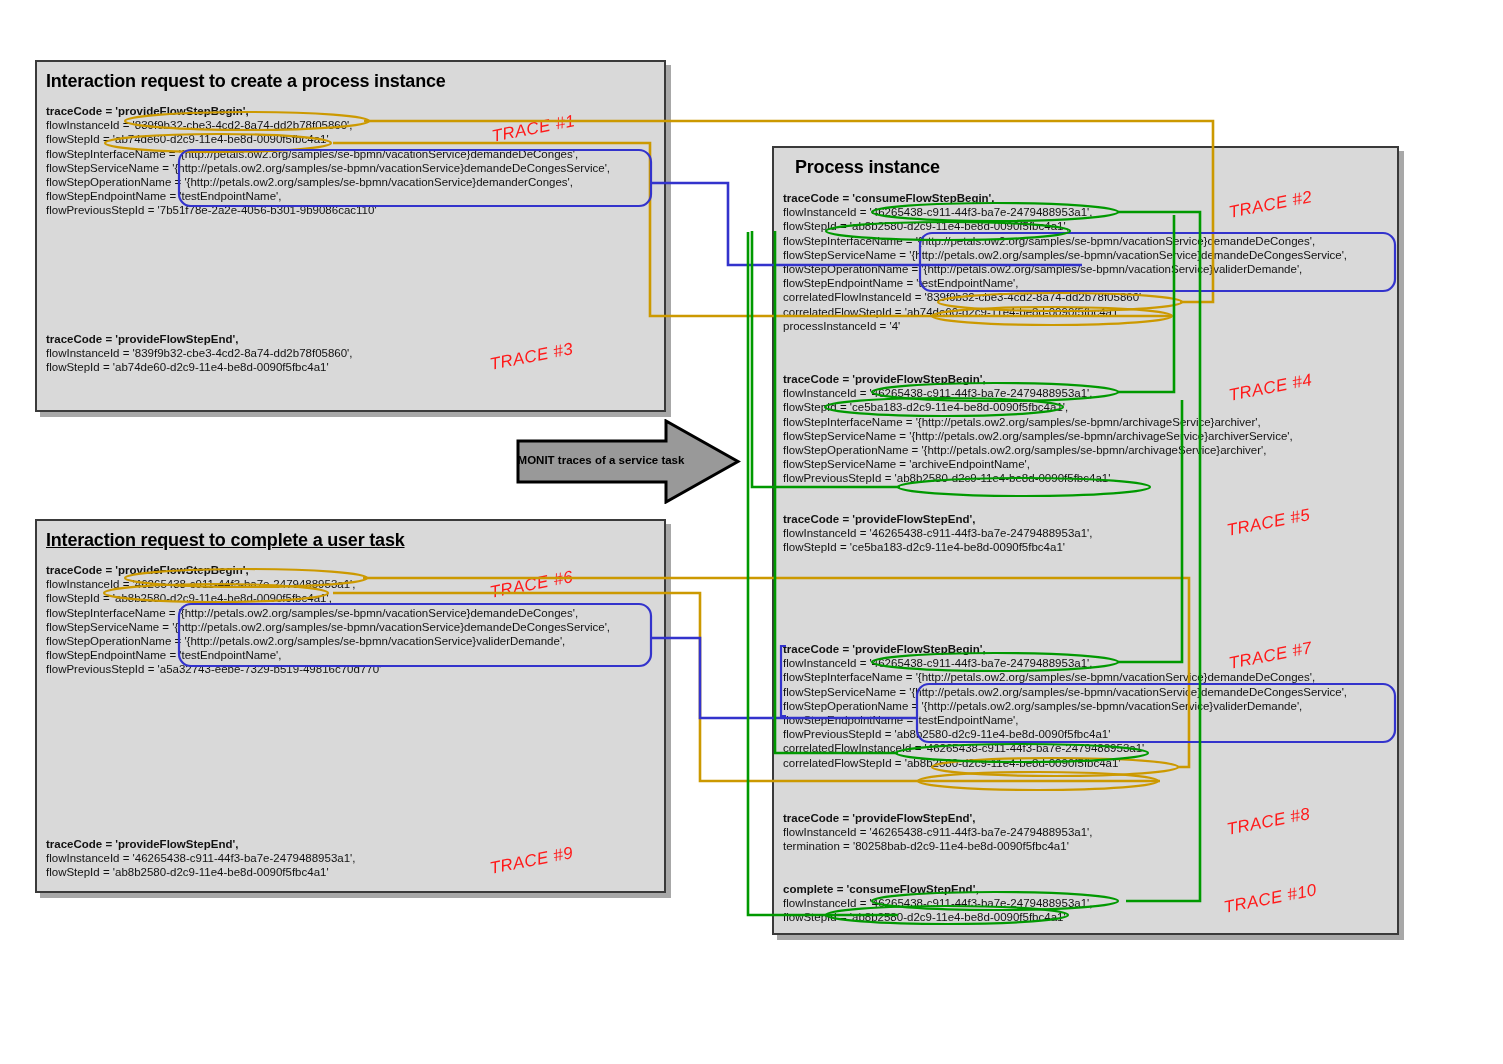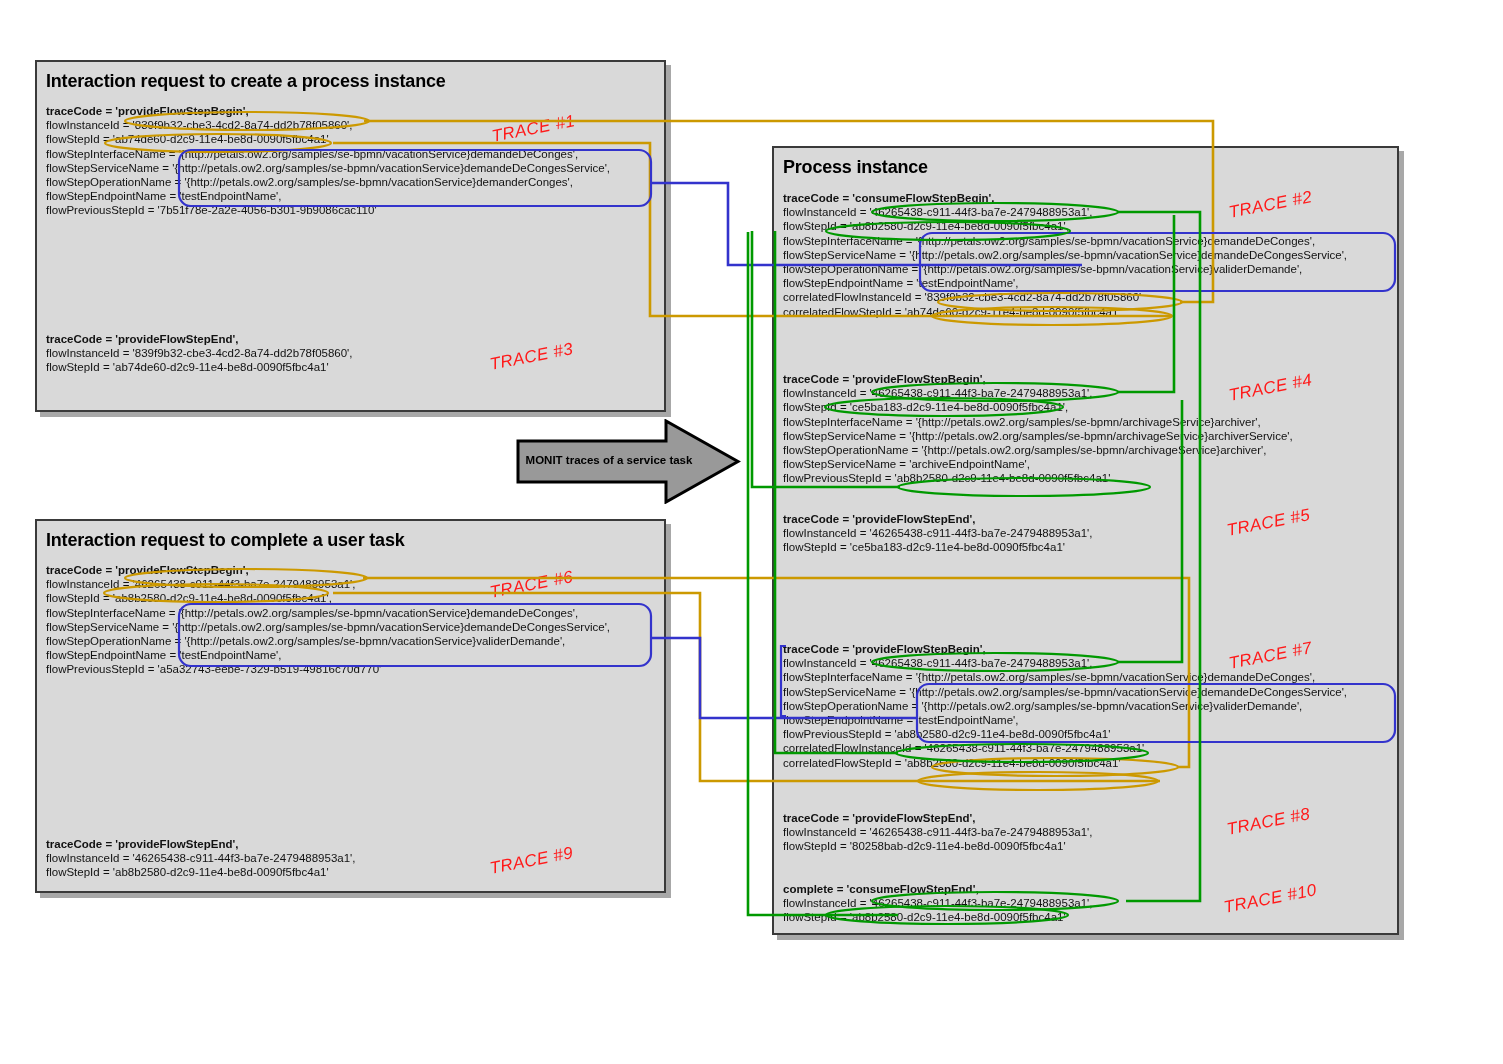--- a/index.html
+++ b/index.html
@@ -61,21 +61,20 @@
   
   .arrow-wrap { position: absolute; }
   .arrow-text {
     position: absolute;
     font-size: 11.5px;
     font-weight: bold;
     color: #000;
     text-align: center;
     line-height: 14px;
     white-space: pre-line;
-    padding-left: 8px;
   }
 </style>
 </head>
 <body>
 
 <div id="canvas">
 
   <div class="panel" style="left:35px; top:60px; width:631px; height:352px;">
     <div class="panel-title" style="position:absolute; left:9px; top:9px;">Interaction request to create a process instance</div>
 
@@ -94,21 +93,21 @@
       <span class="kv hdr">traceCode = 'provideFlowStepEnd',</span>
       <span class="kv">flowInstanceId = '839f9b32-cbe3-4cd2-8a74-dd2b78f05860',</span>
       <span class="kv">flowStepId = 'ab74de60-d2c9-11e4-be8d-0090f5fbc4a1'</span>
     </div>
 
     <div class="trace-label" style="left:455px; top:65px;">TRACE #1</div>
     <div class="trace-label" style="left:453px; top:293px;">TRACE #3</div>
   </div>
 
   <div class="panel" style="left:35px; top:519px; width:631px; height:374px;">
-    <div class="panel-title" style="position:absolute; left:9px; top:9px;">Interaction request to complete a user task</div>
+    <div class="panel-title" style="position:absolute; left:9px; top:9px;text-decoration:underline;">Interaction request to complete a user task</div>
 
     <div class="trace-block" style="left:9px; top:42px;">
       <span class="kv hdr">traceCode = 'provideFlowStepBegin',</span>
       <span class="kv">flowInstanceId = '46265438-c911-44f3-ba7e-2479488953a1',</span>
       <span class="kv">flowStepId = 'ab8b2580-d2c9-11e4-be8d-0090f5fbc4a1',</span>
       <span class="kv">flowStepInterfaceName = '{http://petals.ow2.org/samples/se-bpmn/vacationService}demandeDeConges',</span>
       <span class="kv">flowStepServiceName = '{http://petals.ow2.org/samples/se-bpmn/vacationService}demandeDeCongesService',</span>
       <span class="kv">flowStepOperationName = '{http://petals.ow2.org/samples/se-bpmn/vacationService}validerDemande',</span>
       <span class="kv">flowStepEndpointName = 'testEndpointName',</span>
       <span class="kv">flowPreviousStepId = 'a5a32743-eebe-7329-b519-49816c70d770'</span>
@@ -118,32 +117,33 @@
       <span class="kv hdr">traceCode = 'provideFlowStepEnd',</span>
       <span class="kv">flowInstanceId = '46265438-c911-44f3-ba7e-2479488953a1',</span>
       <span class="kv">flowStepId = 'ab8b2580-d2c9-11e4-be8d-0090f5fbc4a1'</span>
     </div>
 
     <div class="trace-label" style="left:453px; top:62px;">TRACE #6</div>
     <div class="trace-label" style="left:453px; top:338px;">TRACE #9</div>
   </div>
 
   <div class="panel" style="left:772px; top:146px; width:627px; height:789px;">
-    <div class="panel-title" style="position:absolute; left:9px; top:9px;">Process instance</div>
+    <div class="panel-title" style="position:absolute; left:21px; top:9px;">Process instance</div>
 
     <div class="trace-block" style="left:9px; top:43px;">
       <span class="kv hdr">traceCode = 'consumeFlowStepBegin',</span>
       <span class="kv">flowInstanceId = '46265438-c911-44f3-ba7e-2479488953a1',</span>
       <span class="kv">flowStepId = 'ab8b2580-d2c9-11e4-be8d-0090f5fbc4a1',</span>
       <span class="kv">flowStepInterfaceName = '{http://petals.ow2.org/samples/se-bpmn/vacationService}demandeDeConges',</span>
       <span class="kv">flowStepServiceName = '{http://petals.ow2.org/samples/se-bpmn/vacationService}demandeDeCongesService',</span>
       <span class="kv">flowStepOperationName = '{http://petals.ow2.org/samples/se-bpmn/vacationService}validerDemande',</span>
       <span class="kv">flowStepEndpointName = 'testEndpointName',</span>
       <span class="kv">correlatedFlowInstanceId = '839f9b32-cbe3-4cd2-8a74-dd2b78f05860'</span>
       <span class="kv">correlatedFlowStepId = 'ab74de60-d2c9-11e4-be8d-0090f5fbc4a1'</span>
+      <span class="kv">processInstanceId = '4'</span>
     </div>
     <div class="trace-label" style="left:455px; top:55px;">TRACE #2</div>
 
     <div class="trace-block" style="left:9px; top:224px;">
       <span class="kv hdr">traceCode = 'provideFlowStepBegin',</span>
       <span class="kv">flowInstanceId = '46265438-c911-44f3-ba7e-2479488953a1',</span>
       <span class="kv">flowStepId = 'ce5ba183-d2c9-11e4-be8d-0090f5fbc4a1',</span>
       <span class="kv">flowStepInterfaceName = '{http://petals.ow2.org/samples/se-bpmn/archivageService}archiver',</span>
       <span class="kv">flowStepServiceName = '{http://petals.ow2.org/samples/se-bpmn/archivageService}archiverService',</span>
       <span class="kv">flowStepOperationName = '{http://petals.ow2.org/samples/se-bpmn/archivageService}archiver',</span>
@@ -168,21 +168,21 @@
       <span class="kv">flowStepEndpointName = 'testEndpointName',</span>
       <span class="kv">flowPreviousStepId = 'ab8b2580-d2c9-11e4-be8d-0090f5fbc4a1'</span>
       <span class="kv">correlatedFlowInstanceId = '46265438-c911-44f3-ba7e-2479488953a1'</span>
       <span class="kv">correlatedFlowStepId = 'ab8b2580-d2c9-11e4-be8d-0090f5fbc4a1'</span>
     </div>
     <div class="trace-label" style="left:455px; top:506px;">TRACE #7</div>
 
     <div class="trace-block" style="left:9px; top:663px;">
       <span class="kv hdr">traceCode = 'provideFlowStepEnd',</span>
       <span class="kv">flowInstanceId = '46265438-c911-44f3-ba7e-2479488953a1',</span>
-      <span class="kv">flowStepId = '80258bab-d2c9-11e4-be8d-0090f5fbc4a1'</span>
+      <span class="kv">termination = '80258bab-d2c9-11e4-be8d-0090f5fbc4a1'</span>
     </div>
     <div class="trace-label" style="left:453px; top:672px;">TRACE #8</div>
 
     <div class="trace-block" style="left:9px; top:734px;">
       <span class="kv hdr">complete = 'consumeFlowStepEnd',</span>
       <span class="kv">flowInstanceId = '46265438-c911-44f3-ba7e-2479488953a1',</span>
       <span class="kv">flowStepId = 'ab8b2580-d2c9-11e4-be8d-0090f5fbc4a1'</span>
     </div>
     <div class="trace-label" style="left:450px; top:750px;">TRACE #10</div>
   </div>

